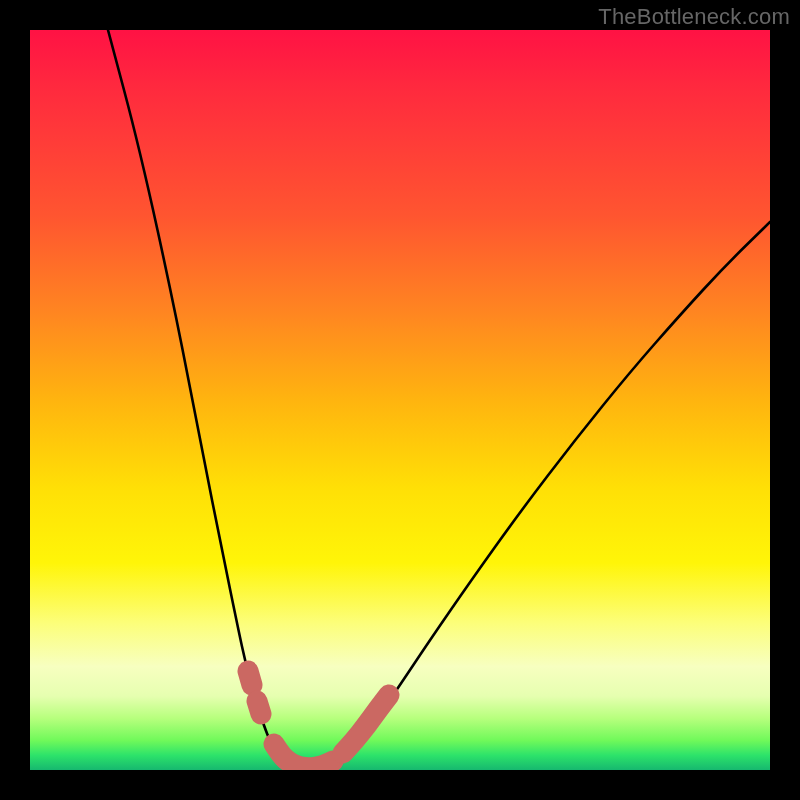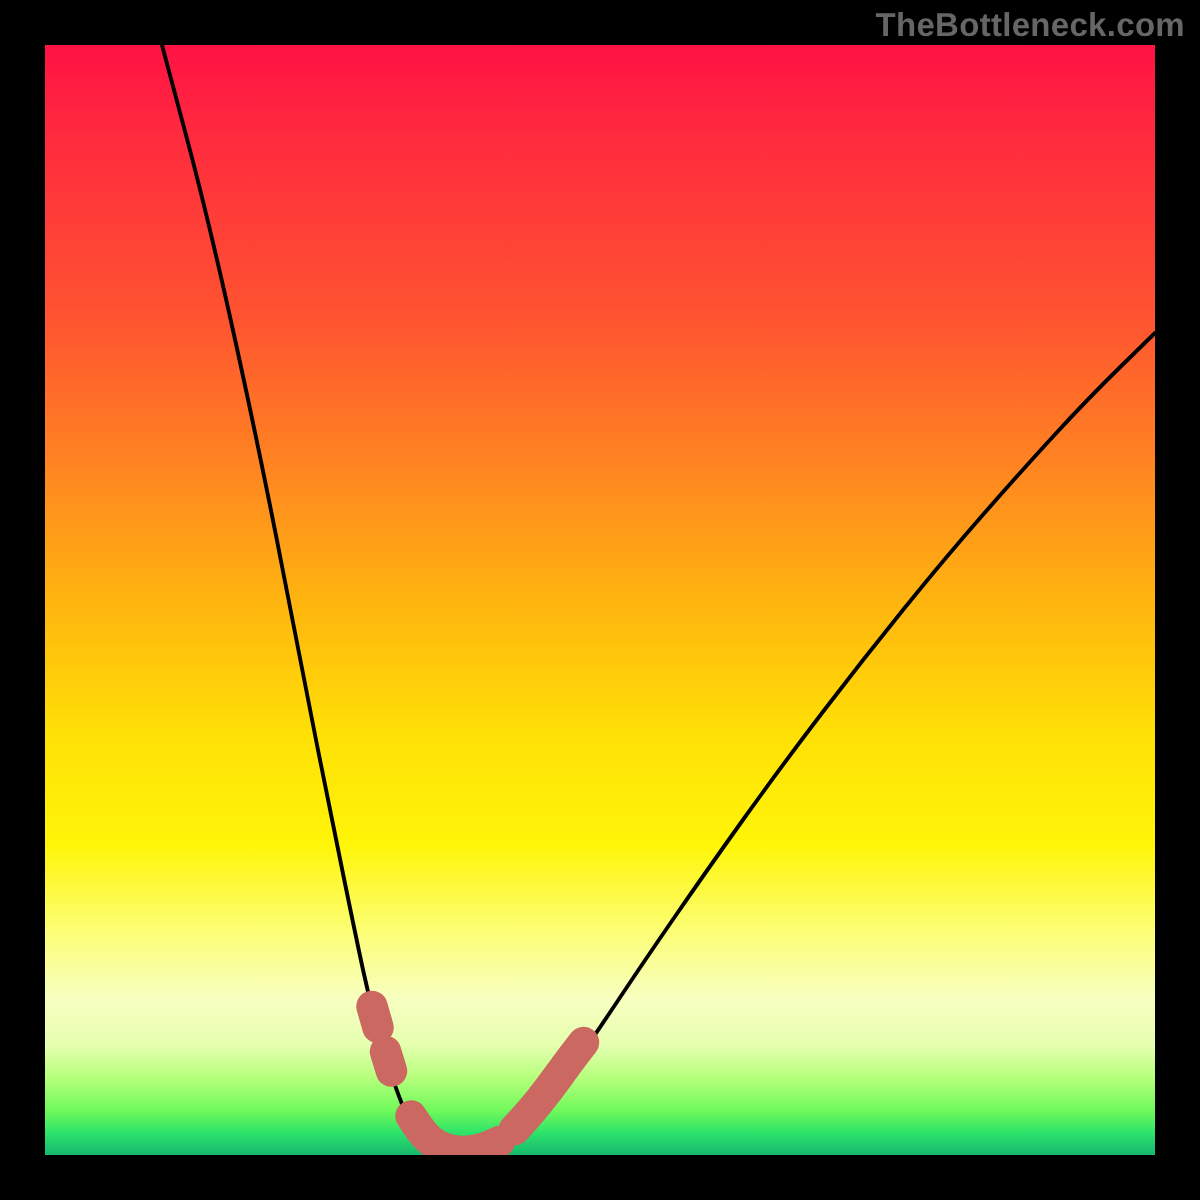--- a/index.html
+++ b/index.html
@@ -16,21 +16,21 @@
     left: 0; top: 0;
     width: 800px; height: 800px;
     background: #000;
   }
   .watermark {
     position: absolute;
     top: 4px;
     right: 10px;
     color: #666;
     font-size: 22px;
-    font-weight: 700;
+    font-weight: 400;
     letter-spacing: 0.2px;
     z-index: 50;
   }
   .plot {
     position: absolute;
     left: 30px;
     top: 30px;
     width: 740px;
     height: 740px;
     overflow: hidden;

